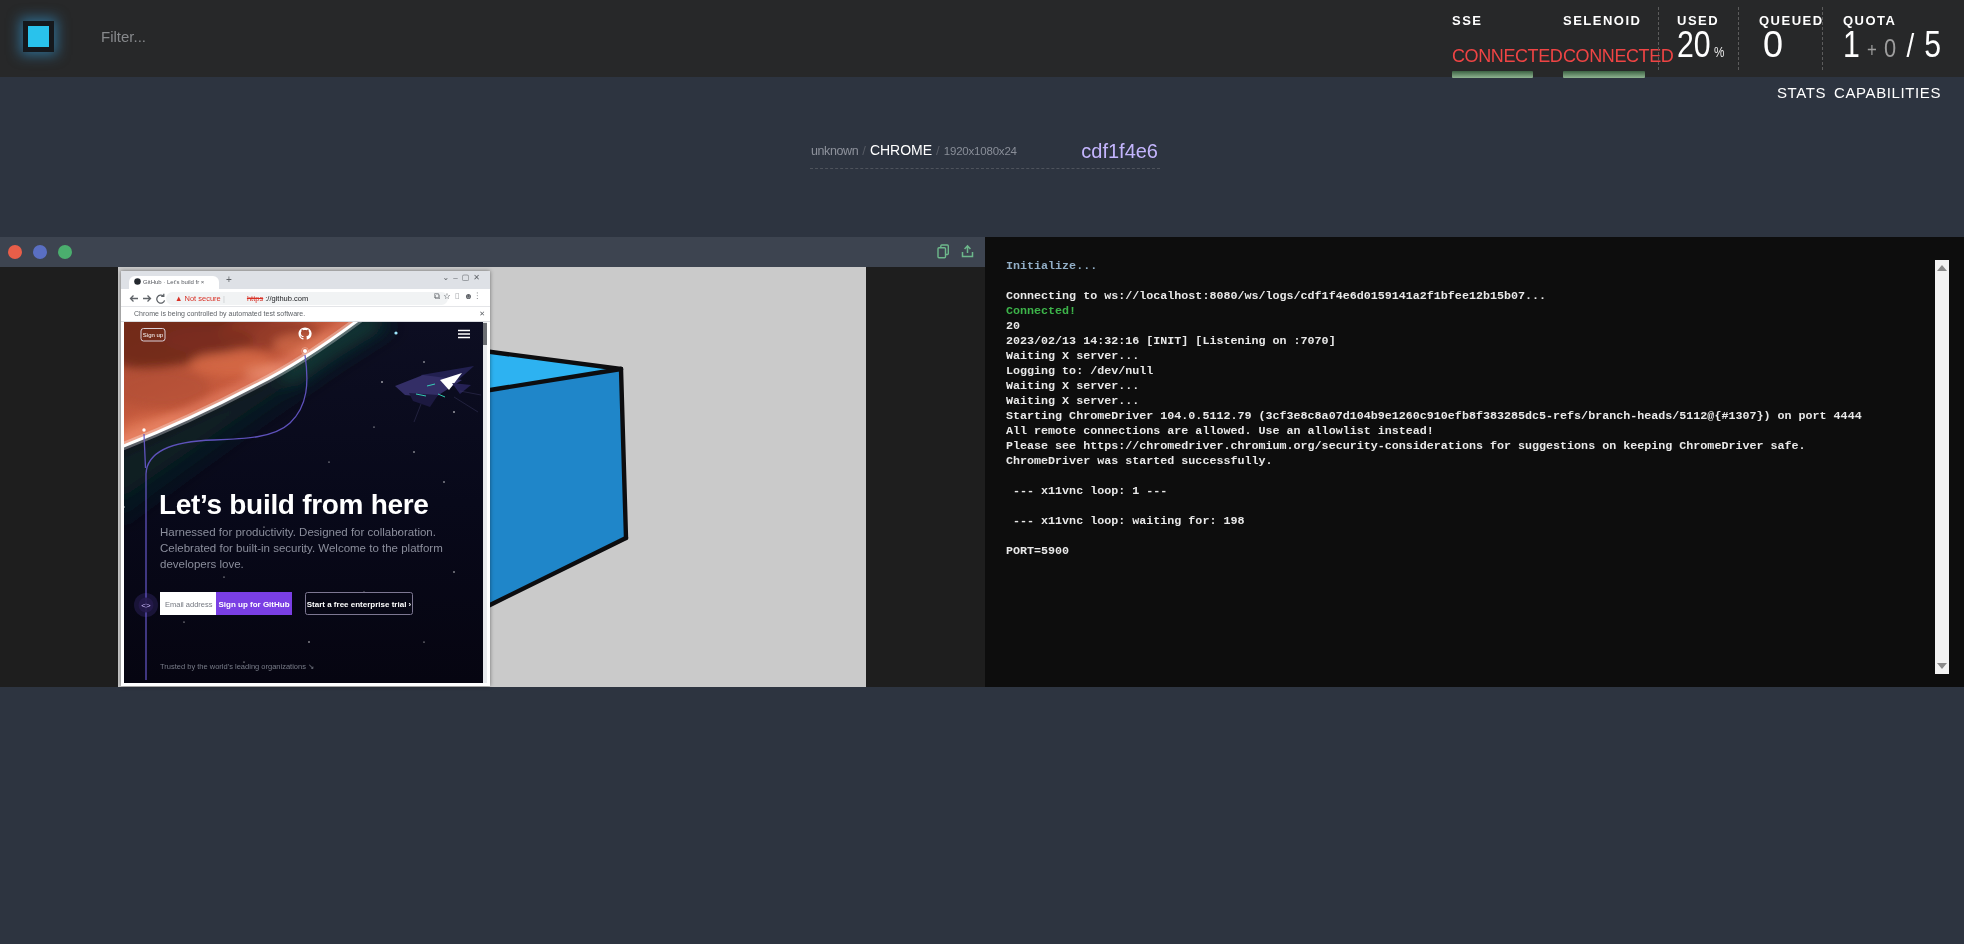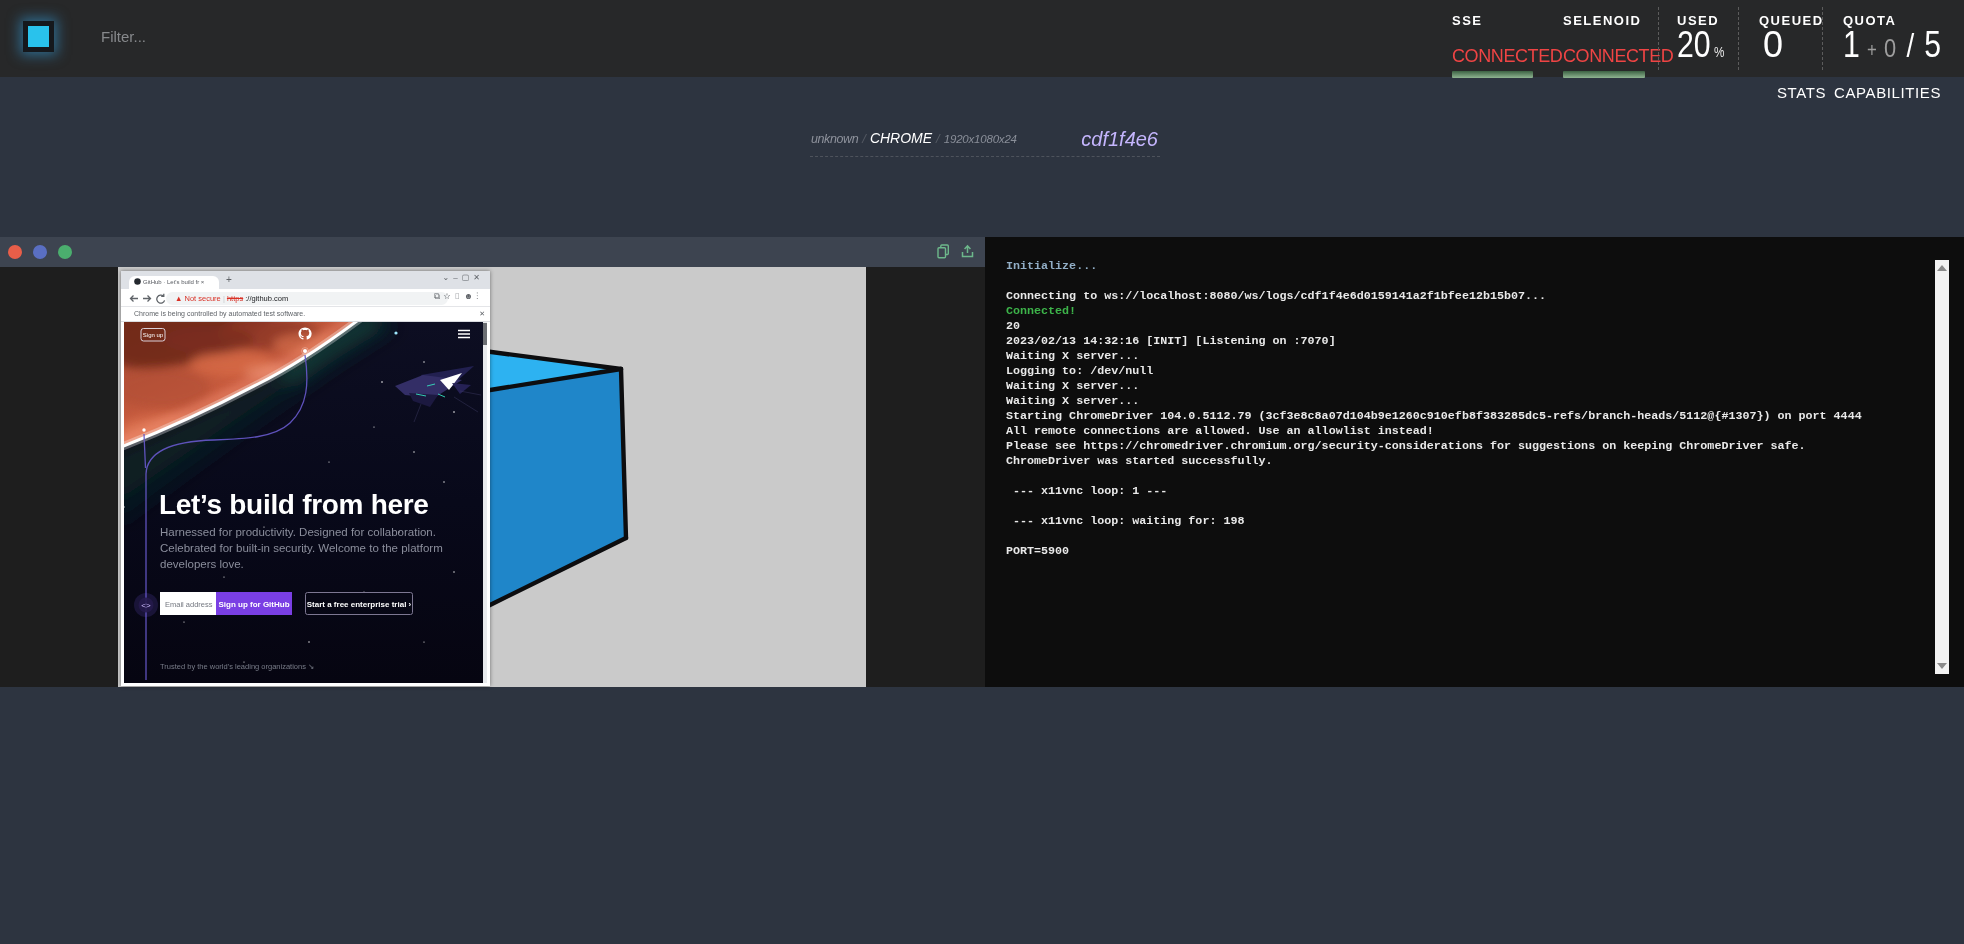--- a/index.html
+++ b/index.html
@@ -18,22 +18,22 @@
   .statconn { position:absolute; top:46px; left:0; font-size:18px; letter-spacing:-.4px; color:#ef4444; white-space:nowrap; }
   .statline { position:absolute; top:71px; left:0; height:7px; background:linear-gradient(to bottom,#3c6243,#8fb491); border-radius:1px; }
   .bignum { position:absolute; top:24px; left:0; font-size:36px; color:#fff; white-space:nowrap; transform:scaleX(.84); transform-origin:0 0; }
   .dashsep { position:absolute; top:7px; width:0; height:63px; border-left:1px dashed #5c5c5c; }
 
   
   #tabs { position:absolute; top:84px; right:23px; font-size:15px; color:#fff; letter-spacing:.6px; }
   #tabs span + span { margin-left:8px;text-align:center; }
 
   
-  #sess { position:absolute; left:810px; top:119px; width:350px; height:38px;
-          border-bottom:1px dashed #4e535c; white-space:nowrap;font-style:italic; }
+  #sess { position:absolute; left:810px; top:131px; width:350px; height:38px;
+          border-bottom:1px dashed #4e535c; white-space:nowrap; }
   #sess .g1 { font-size:12.5px; letter-spacing:-.4px; color:#8e929c; }
   #sess .sl { font-size:13px; color:#555a63; margin:0 4px; }
   #sess .big { font-size:14px; color:#fff; }
   #sess .g2 { font-size:11.5px; color:#898e98; letter-spacing:-.2px; }
   #sess .sid { position:absolute; right:2px; top:9px; font-size:20px; color:#c4b5fd; }
 
   
   #vnc { position:absolute; left:0; top:237px; width:985px; height:450px; background:#1e1e1e; }
   #vnchead { position:absolute; left:0; top:0; width:985px; height:30px; background:#3d4450; }
   .dot { position:absolute; top:8px; width:14px; height:14px; border-radius:50%; }
@@ -144,21 +144,21 @@
         <svg style="position:absolute;left:8px;top:4px;" width="38" height="11" viewBox="0 0 38 11">
           <g stroke="#5f6368" stroke-width="1.3" fill="none">
             <path d="M9 5.5 H1.5 M4.5 2.5 L1.5 5.5 L4.5 8.5"></path>
             <path d="M14 5.5 H21.5 M18.5 2.5 L21.5 5.5 L18.5 8.5"></path>
             <path d="M34.5 3.2 A 4 4 0 1 0 35.6 7.4 M34.8 0.8 L34.8 3.4 L32.2 3.4"></path>
           </g>
         </svg>
         <div id="omni">
           <span style="color:#d93025;margin-left:9px;">▲ Not secure</span>
           <span style="color:#c6c9cc;"> | </span>
-          <span style="color:#d93025;text-decoration:line-through;">https</span>
+          <span style="color:#d93025;text-decoration:line-through;margin-left:20px;">https</span>
           <span style="color:#202124;">://github.com</span>
         </div>
         <div style="position:absolute;right:8px;top:2px;font-size:8.5px;color:#5f6368;letter-spacing:3.5px;">⧉☆▯☻⋮</div>
       </div>
       <div id="infobar">
         <span style="margin-left:13px;">Chrome is being controlled by automated test software.</span>
         <span style="position:absolute;right:5px;top:0;">✕</span>
       </div>
       <div id="content">
         <svg width="363" height="361" viewBox="0 0 363 361">

